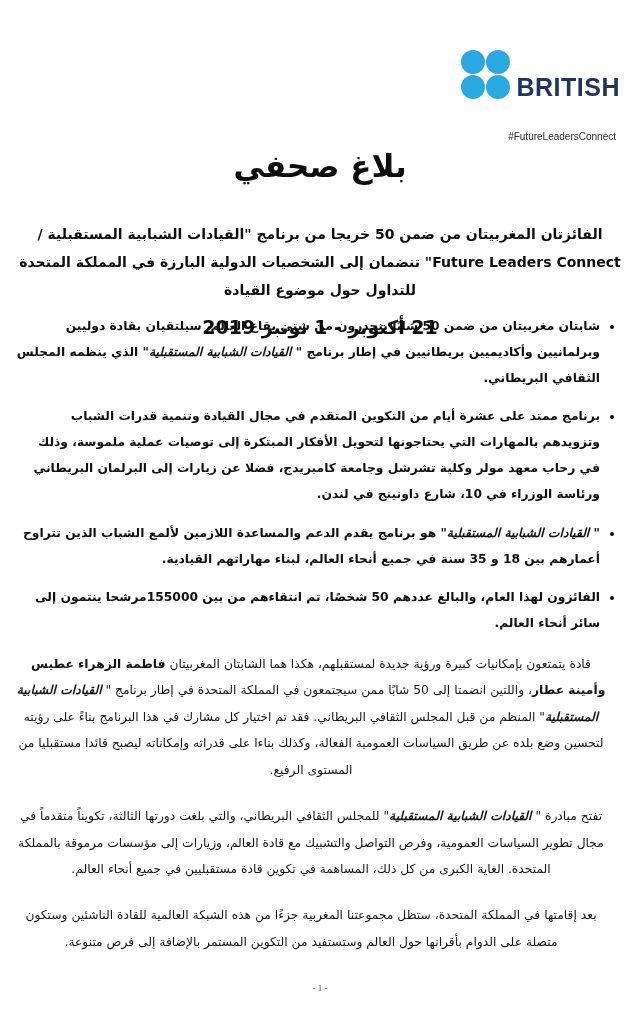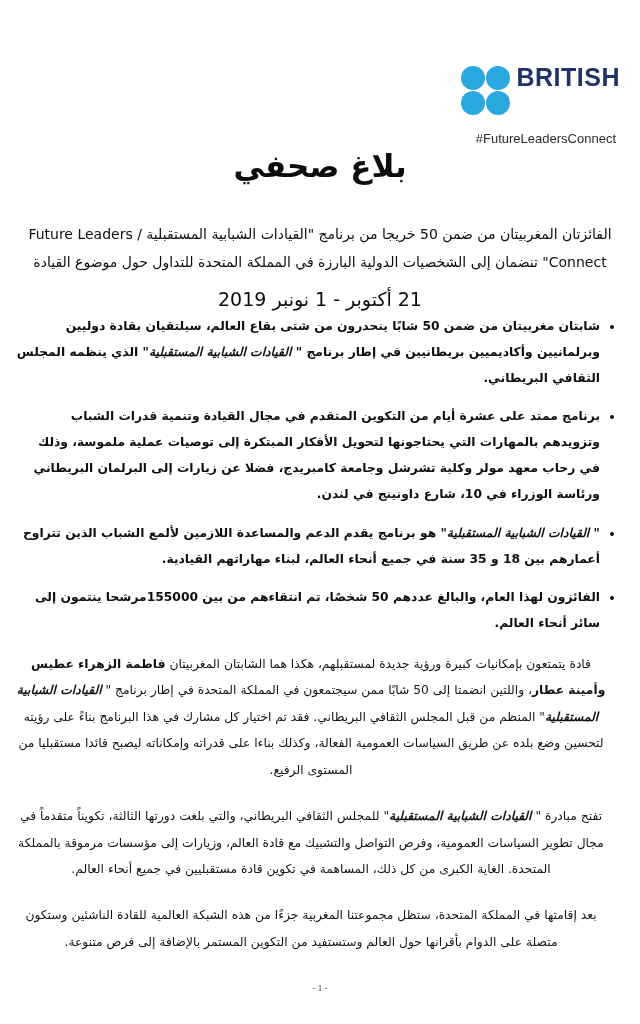--- a/index.html
+++ b/index.html
@@ -6,55 +6,55 @@
   .page{
     position:relative;
     width:640px;height:1024px;
     background:#ffffff;
     overflow:hidden;
     font-family:"DejaVu Sans",sans-serif;
     color:#151515;
   }
   
   .logo{
-    position:absolute;top:66px;right:20px;
-    display:flex;align-items:flex-start;gap:7px;
+    position:absolute;top:50px;right:20px;
+    display:flex;align-items:flex-end;gap:7px;
   }
   .logo-dots{
     display:grid;
     grid-template-columns:24px 24px;
     grid-template-rows:24px 24px;
     gap:1px;
   }
   .logo-dot{width:24px;height:24px;border-radius:50%;background:#2AA8E0;}
   .logo-words{
     font-family:"Liberation Sans",sans-serif;
     font-weight:bold;
     font-size:25px;
     line-height:0.92;
     color:#1E3467;
     letter-spacing:0.5px;
   }
   
   .hashtag{
     position:absolute;top:131px;right:24px;
     font-family:"Liberation Sans",sans-serif;
-    font-size:13px;color:#2b2b2b;
+    font-size:10px;color:#2b2b2b;
   }
   
   .doc-title{
     position:absolute;top:148px;left:0;right:0;
     direction:rtl;text-align:center;
     font-size:31px;font-weight:bold;color:#0d0d0d;
   }
   
   .headline{
     position:absolute;top:220px;left:14px;right:14px;
     direction:rtl;text-align:center;
-    font-weight:normal;
+    font-weight:bold;
     font-size:14px;line-height:2.0;
     color:#0d0d0d;
   }
   .headline-date{margin-top:4px;font-size:19px;}
   
   .content{
     position:absolute;top:314px;left:14px;right:14px;
     direction:rtl;
   }
   ul.bullets{

